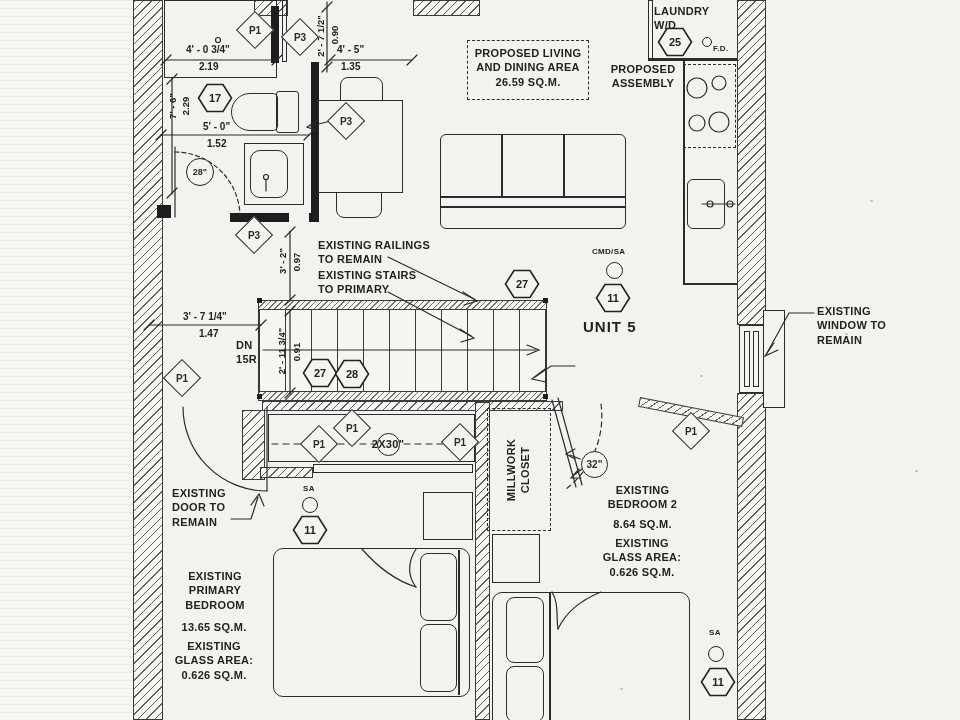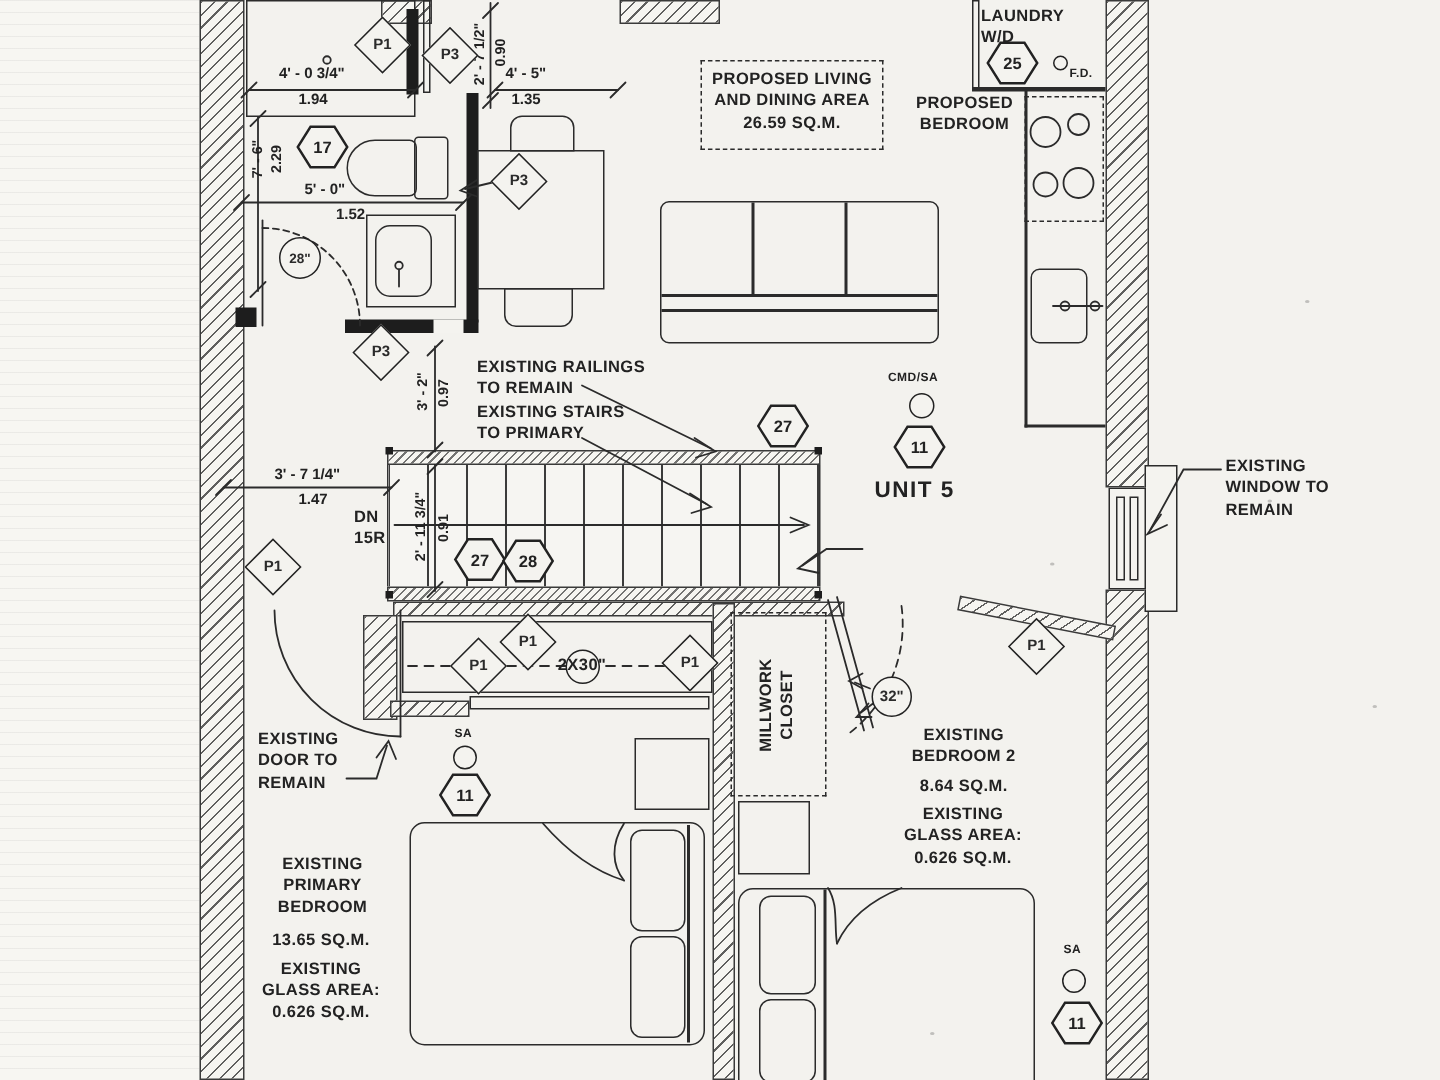--- a/index.html
+++ b/index.html
@@ -196,21 +196,21 @@
   </svg>
 
   <div class="dashb" style="left:467px;top:40px;width:122px;height:60px;z-index:7"></div>
   <div class="lbl ctr" style="left:467px;top:46px;width:122px">PROPOSED LIVING
 AND DINING AREA
 26.59 SQ.M.</div>
   <div class="lbl" style="left:654px;top:4px">LAUNDRY
 W/D</div>
   <div class="lbl" style="left:713px;top:44px;font-size:8px">F.D.</div>
   <div class="lbl ctr" style="left:603px;top:62px;width:80px">PROPOSED
-BEDROOM</div>
+ASSEMBLY</div>
   <div class="lbl" style="left:318px;top:238px">EXISTING RAILINGS
 TO REMAIN</div>
   <div class="lbl" style="left:318px;top:268px">EXISTING STAIRS
 TO PRIMARY</div>
   <div class="lbl" style="left:592px;top:247px;font-size:8px">CMD/SA</div>
   <div class="lbl" style="left:583px;top:317px;font-size:15px;font-weight:800;letter-spacing:1px">UNIT 5</div>
   <div class="lbl" style="left:817px;top:304px">EXISTING
 WINDOW TO
 REMAIN</div>
   <div class="lbl" style="left:172px;top:486px">EXISTING
@@ -230,29 +230,29 @@
   <div class="lbl ctr" style="left:168px;top:620px;width:92px">13.65 SQ.M.</div>
   <div class="lbl ctr" style="left:166px;top:639px;width:96px">EXISTING
 GLASS AREA:
 0.626 SQ.M.</div>
   <div class="lbl ctr vrot" style="left:518px;top:470px;width:110px">MILLWORK
 CLOSET</div>
   <div class="lbl" style="left:303px;top:484px;font-size:8px">SA</div>
   <div class="lbl" style="left:709px;top:628px;font-size:8px">SA</div>
 
   <div class="dimt" style="left:186px;top:44px">4' - 0 3/4"</div>
-  <div class="dimt" style="left:199px;top:61px">1.94</div>
+  <div class="dimt" style="left:199px;top:61px">2.19</div>
   <div class="dimt vrot" style="left:320px;top:36px;font-size:9.5px">2' - 7 1/2"</div>
   <div class="dimt vrot" style="left:334px;top:35px;font-size:9.5px">0.90</div>
   <div class="dimt" style="left:337px;top:44px">4' - 5"</div>
   <div class="dimt" style="left:341px;top:61px">1.35</div>
   <div class="dimt vrot" style="left:172px;top:106px;font-size:9.5px">7' - 6"</div>
   <div class="dimt vrot" style="left:185px;top:106px;font-size:9.5px">2.29</div>
   <div class="dimt" style="left:203px;top:121px">5' - 0"</div>
-  <div class="dimt" style="left:224px;top:138px">1.52</div>
+  <div class="dimt" style="left:207px;top:138px">1.52</div>
   <div class="dimt" style="left:183px;top:311px">3' - 7 1/4"</div>
   <div class="dimt" style="left:199px;top:328px">1.47</div>
   <div class="dimt vrot" style="left:282px;top:261px;font-size:9.5px">3' - 2"</div>
   <div class="dimt vrot" style="left:296px;top:262px;font-size:9.5px">0.97</div>
   <div class="dimt vrot" style="left:281px;top:351px;font-size:9.5px">2' - 11 3/4"</div>
   <div class="dimt vrot" style="left:296px;top:352px;font-size:9.5px">0.91</div>
 
   <div class="dia" style="left:255px;top:30px">
       <span>P1</span>
     </div>

